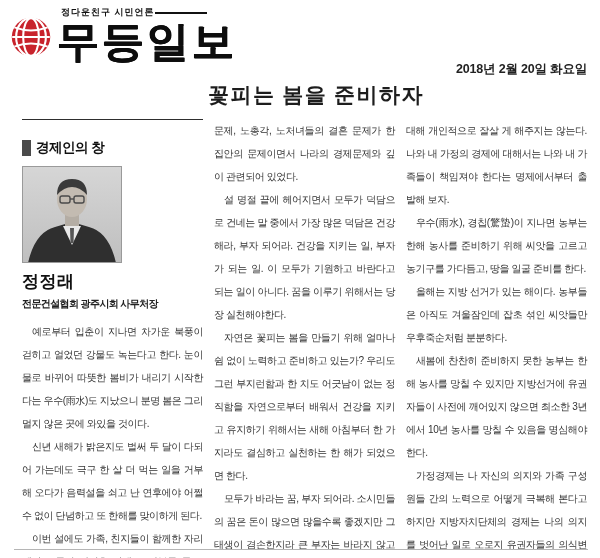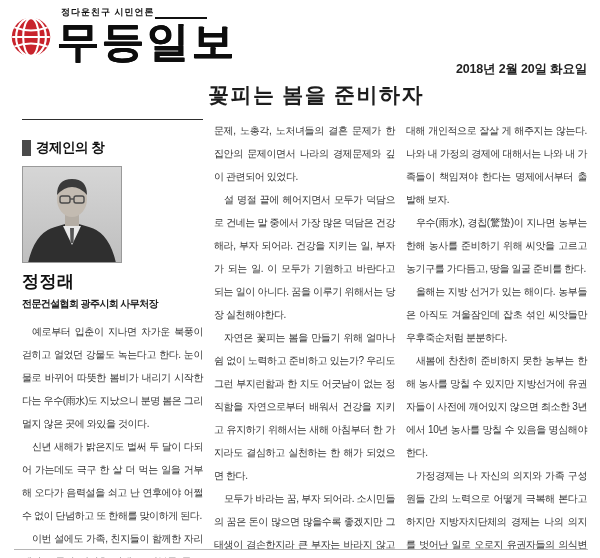--- a/index.html
+++ b/index.html
@@ -6,21 +6,21 @@
   .page {
     position:relative; width:600px; height:558px; background:#ffffff;
     font-family:"Liberation Sans","DejaVu Sans",sans-serif; color:#2b2b2b;
     overflow:hidden;
   }
 
   
   .masthead { position:absolute; left:10px; top:6px; display:flex; align-items:flex-start; }
   .emblem { width:42px; height:42px; margin-top:10px; }
   .logo-block { margin-left:5px; }
-  .tagline-row { display:flex; align-items:flex-end; margin-left:4px; }
+  .tagline-row { display:flex; align-items:center; margin-left:4px; }
   .tagline { font-size:9px; font-weight:bold; color:#111; letter-spacing:1px; white-space:nowrap; }
   .tagline-dash { width:52px; height:2px; background:#111; }
   .logo-text {
     font-size:42px; font-weight:bold; color:#0d0d0d; line-height:1.08;
     letter-spacing:3px; text-shadow:0.6px 0 0 #0d0d0d, -0.6px 0 0 #0d0d0d;
     white-space:nowrap;
   }
 
   .dateline { position:absolute; top:61px; right:13px; font-size:12.5px; font-weight:bold; color:#222; letter-spacing:-0.2px; }
 

